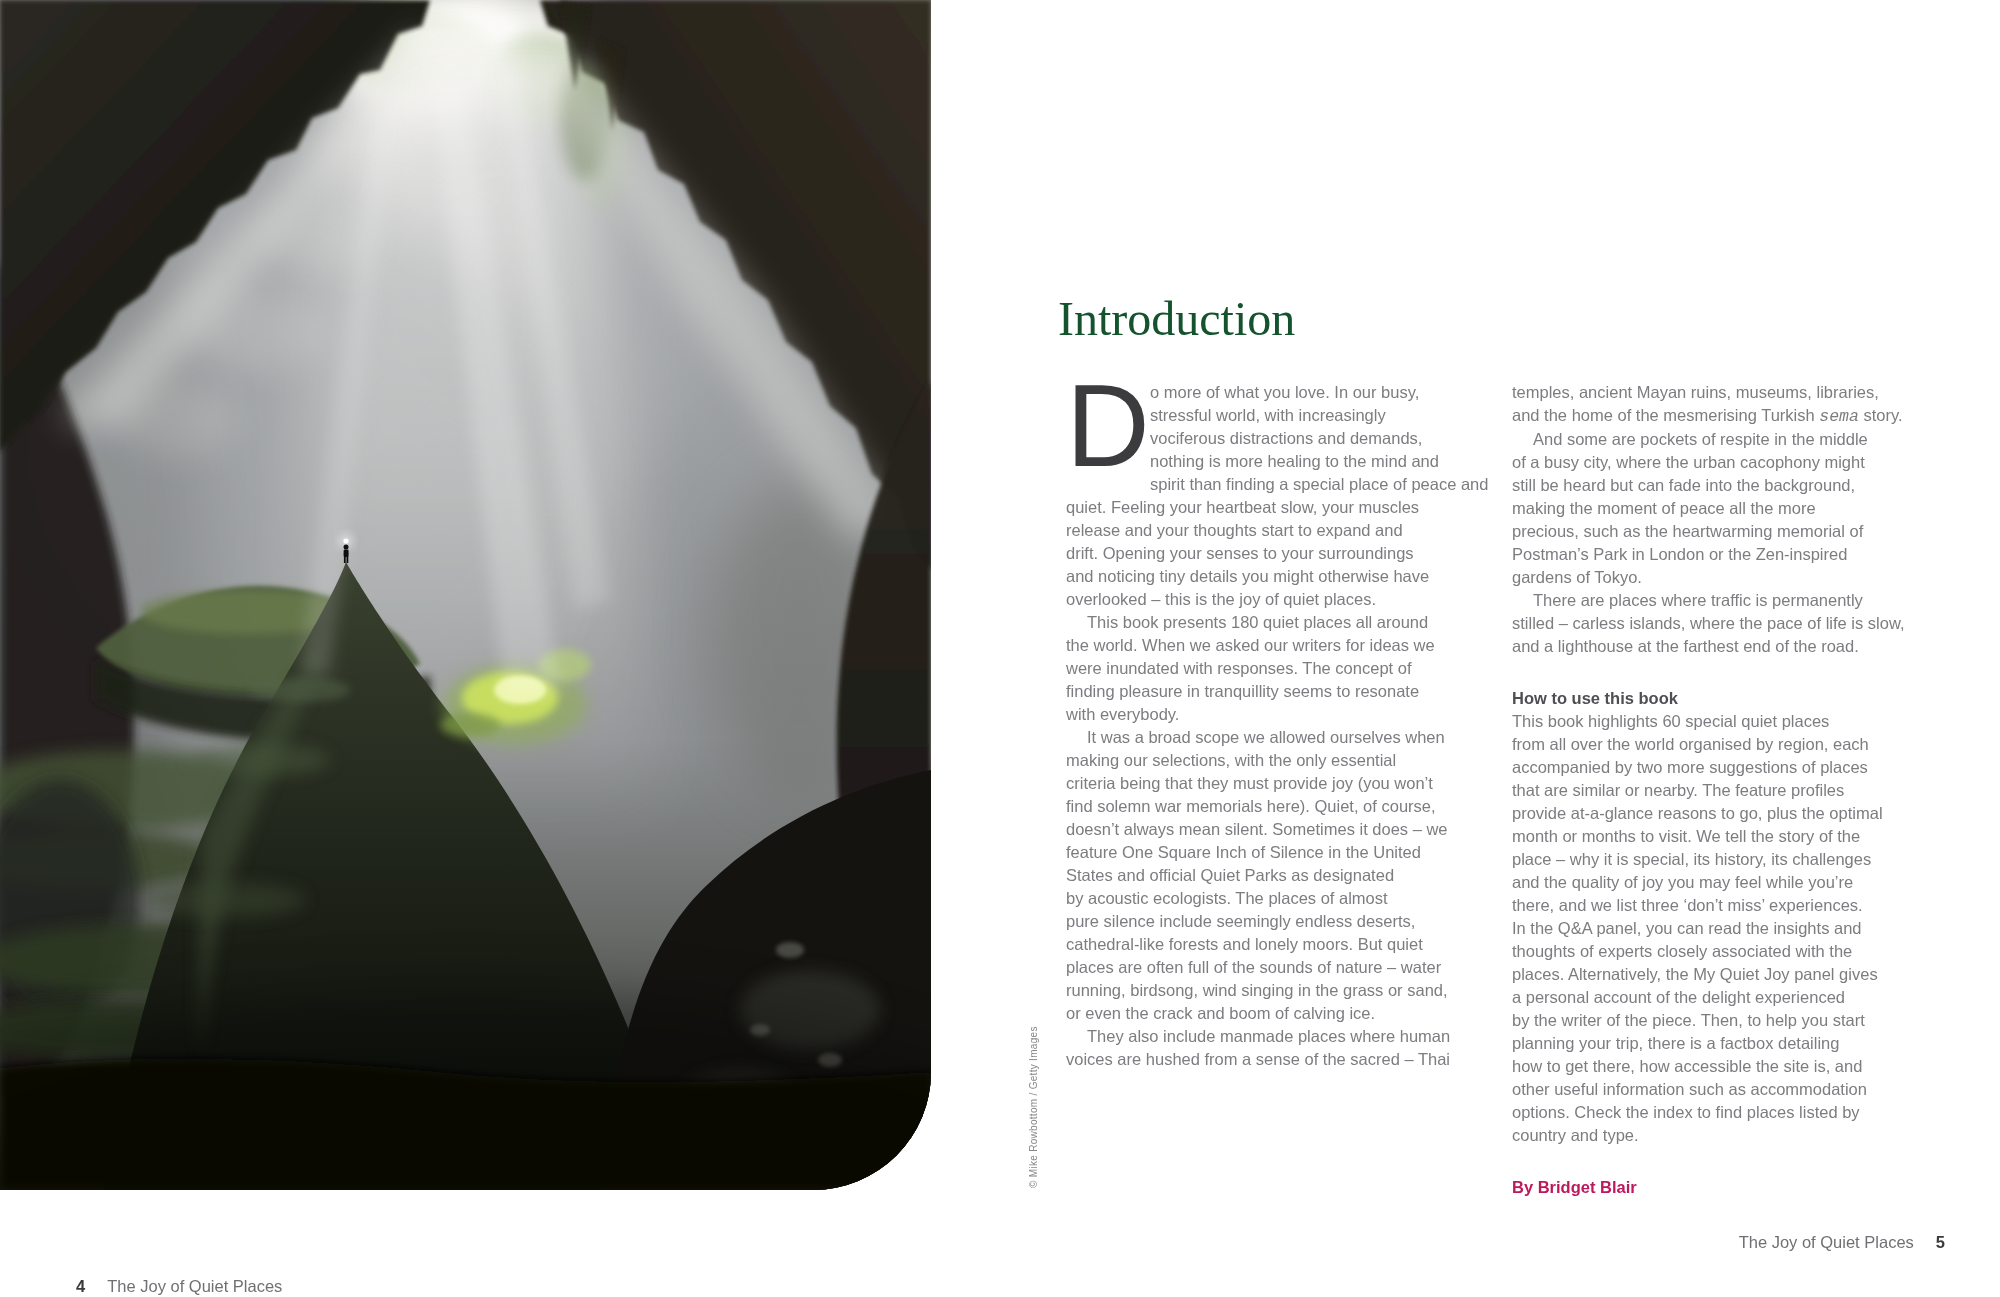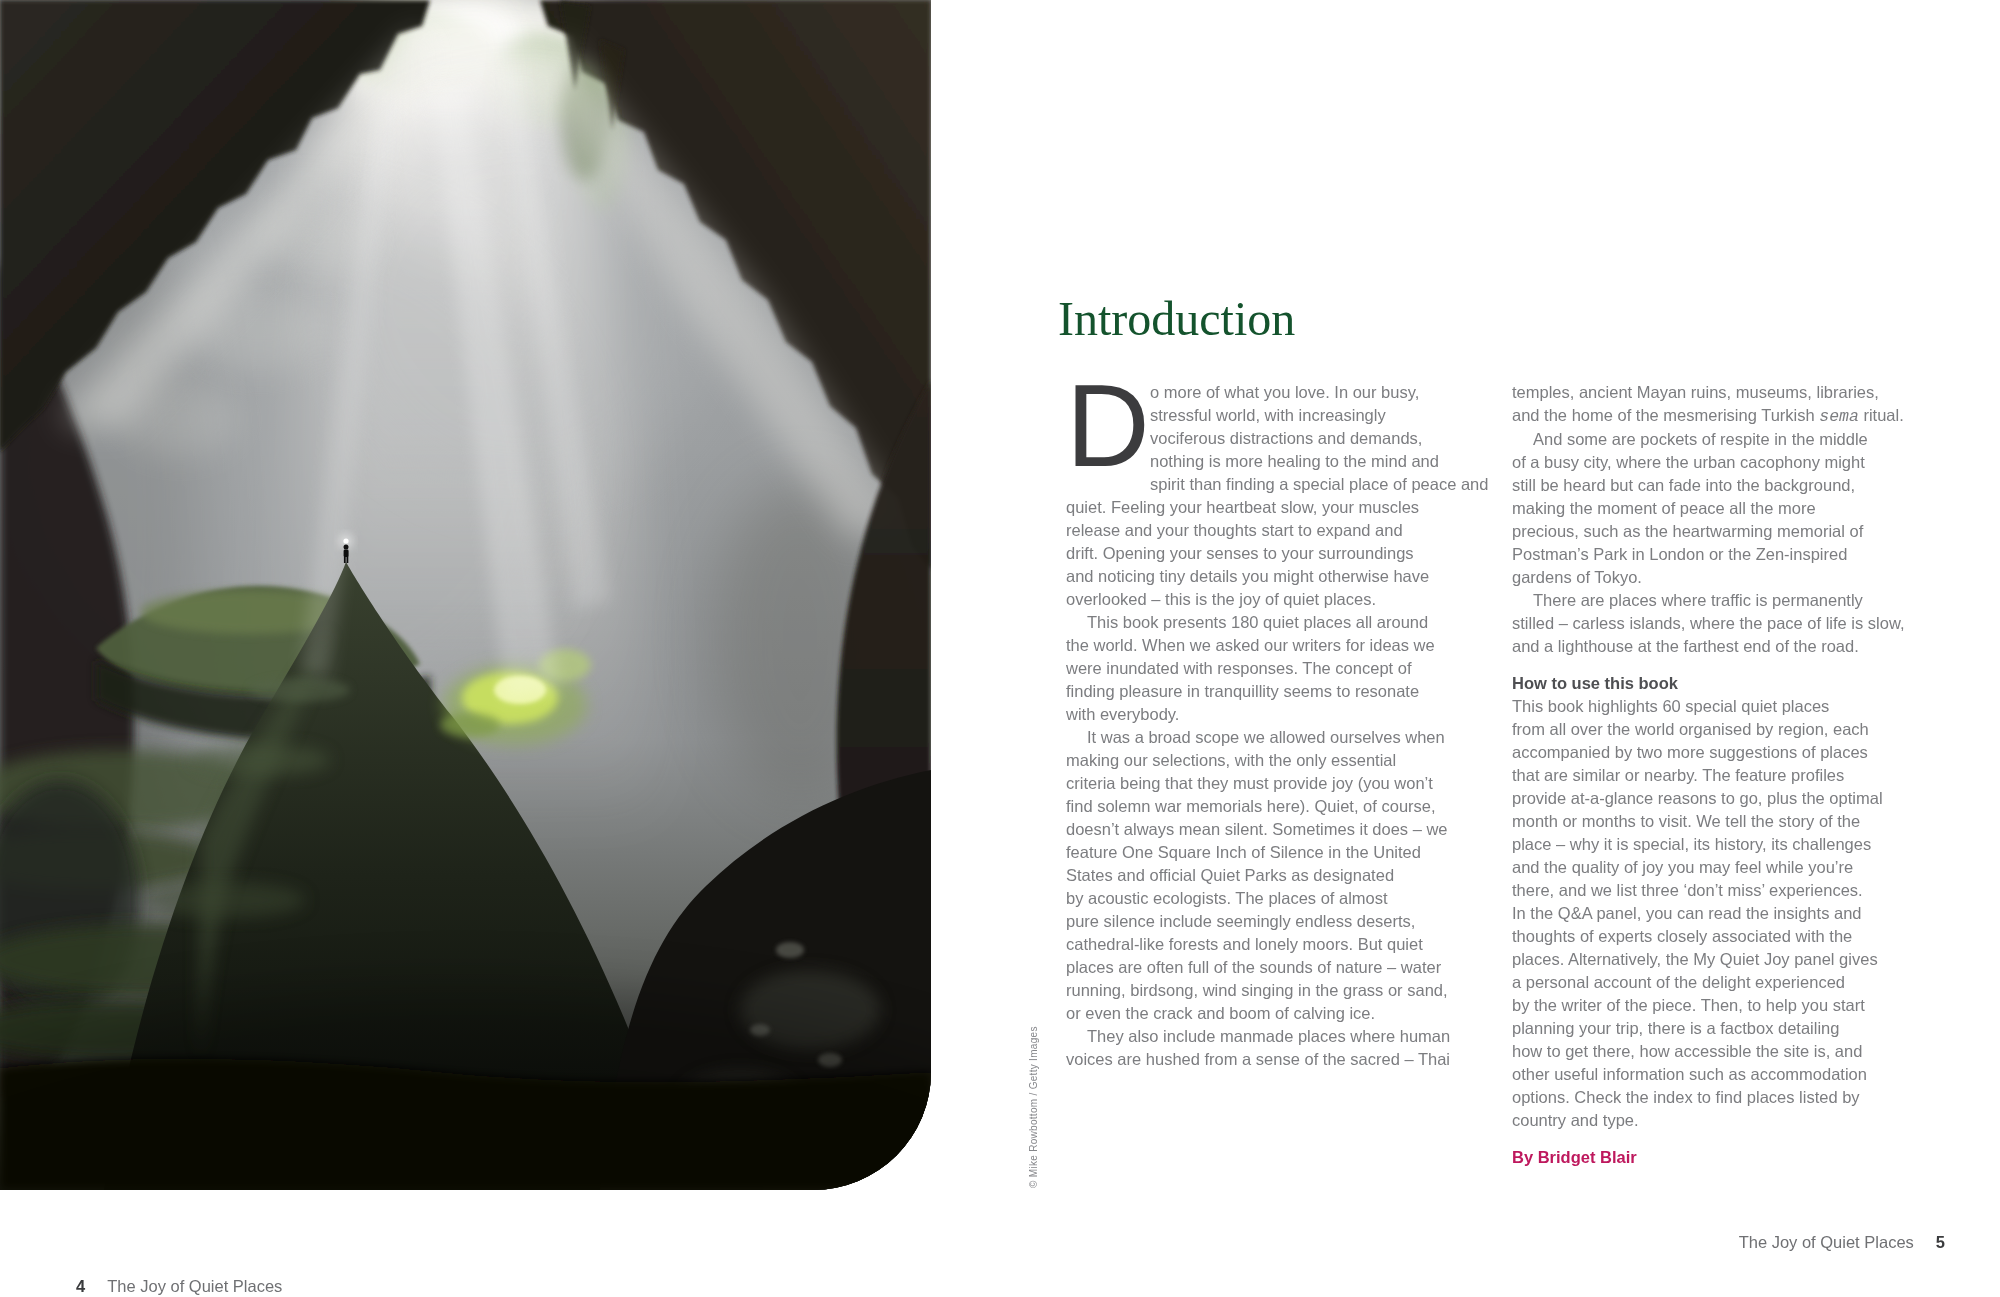--- a/index.html
+++ b/index.html
@@ -17,21 +17,21 @@
   
   .page-title{position:absolute;left:1058px;top:263px;font-family:"Liberation Serif", serif;
               font-weight:400;font-size:48px;line-height:1;color:#14532d;letter-spacing:0;}
 
   .col{position:absolute;top:381px;width:450px;font-size:16.5px;line-height:23px;
        color:#7c7d80;}
   #col1{left:1066px;}
   #col2{left:1512px;}
   .col p{margin:0;white-space:pre;}
   .col p.ind{text-indent:21px;}
-  .col p.gap-before{margin-top:14px;}
+  .col p.gap-before{margin-top:29px;}
   .dropcap{float:left;width:76px;height:92px;margin:1px 8px 0 0;
            font-size:116px;line-height:88px;color:#3c3c3e;font-weight:400;}
   .subhead{font-weight:700;color:#4e4f52;}
   .byline{font-weight:700;color:#be185d;}
   .it{font-style:italic;font-family:Liberation Mono, monospace;}
 
   
   .footer{position:absolute;top:1231px;font-size:16.5px;line-height:22px;color:#6f7073;}
   #footer-left{left:76px;margin-top:44px;}
   #footer-right{right:55px;text-align:left;}
@@ -210,21 +210,21 @@
 cathedral-like forests and lonely moors. But quiet
 places are often full of the sounds of nature – water
 running, birdsong, wind singing in the grass or sand,
 or even the crack and boom of calving ice.</p>
     <p class="ind">They also include manmade places where human
 voices are hushed from a sense of the sacred – Thai</p>
   </div>
 
   <div id="col2" class="col">
     <p><span>temples, ancient Mayan ruins, museums, libraries,
-and the home of the mesmerising Turkish </span><span class="it">sema</span><span> ritual.</span></p>
+and the home of the mesmerising Turkish </span><span class="it">sema</span><span> story.</span></p>
     <p class="ind">And some are pockets of respite in the middle
 of a busy city, where the urban cacophony might
 still be heard but can fade into the background,
 making the moment of peace all the more
 precious, such as the heartwarming memorial of
 Postman’s Park in London or the Zen-inspired
 gardens of Tokyo.</p>
     <p class="ind">There are places where traffic is permanently
 stilled – carless islands, where the pace of life is slow,
 and a lighthouse at the farthest end of the road.</p>

